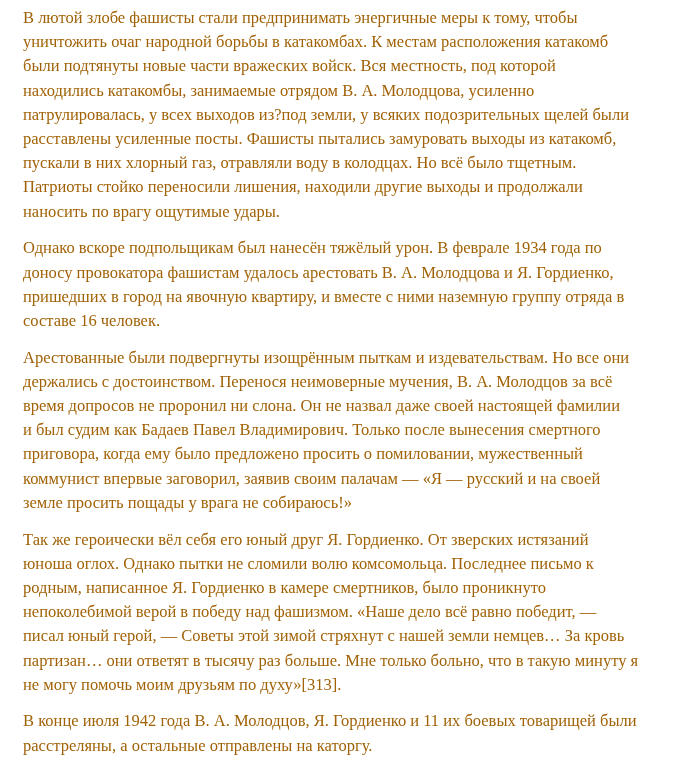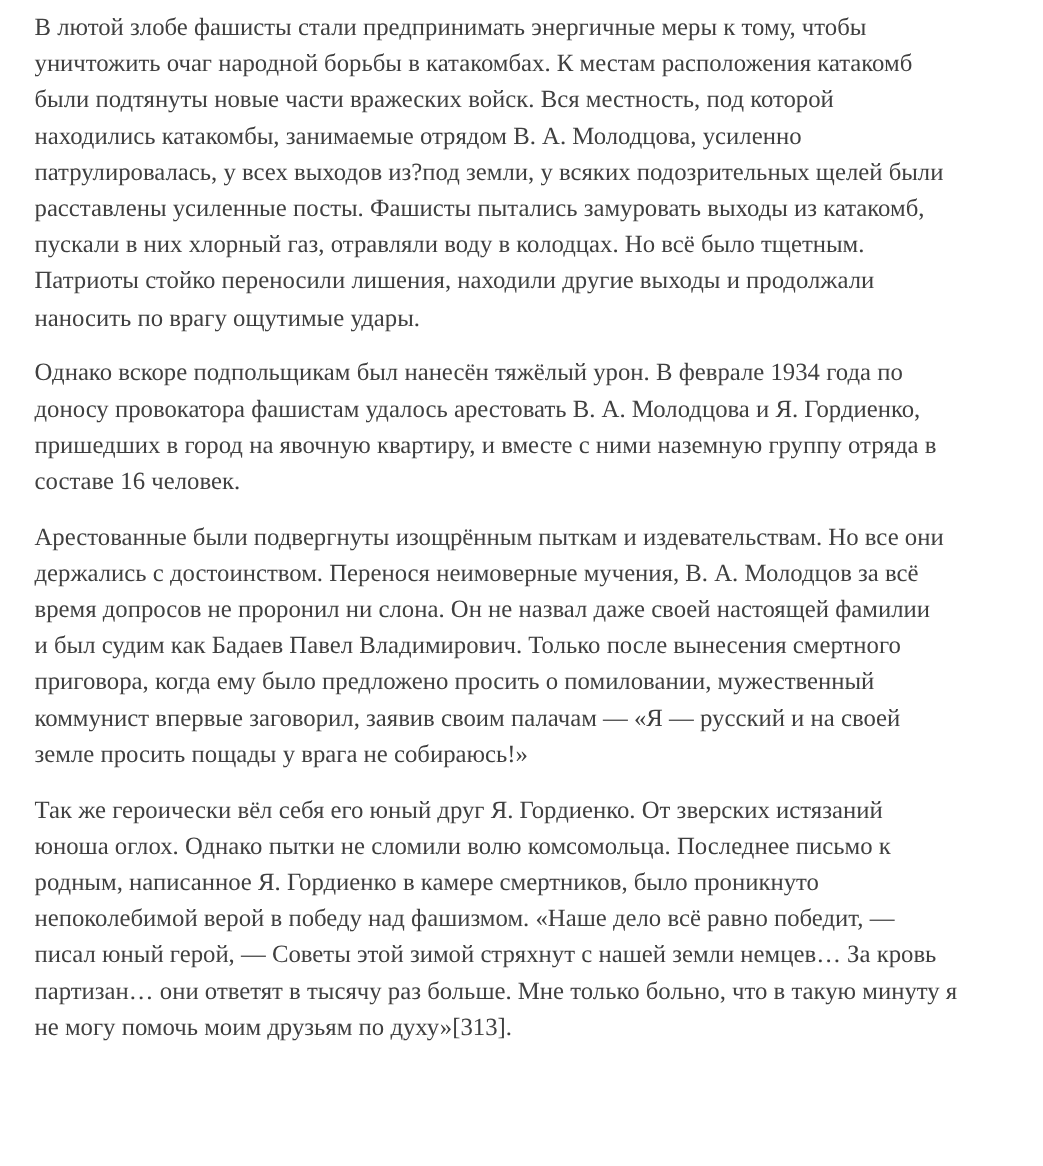--- a/index.html
+++ b/index.html
@@ -12,21 +12,21 @@
     height: 777px;
     box-sizing: border-box;
     padding: 6px 10px 0 23px;
     overflow: hidden;
   }
   .article p {
     margin: 0 0 12.5px 0;
     font-family: "Liberation Serif", "DejaVu Serif", serif;
     font-size: 16.5px;
     line-height: 24.2px;
-    color: #404040;
+    color: #a16207;
     white-space: pre-line;
     text-align: left;
   }
 </style>
 </head>
 <body>
 
 <main class="article">
   <p>В лютой злобе фашисты стали предпринимать энергичные меры к тому, чтобы
 уничтожить очаг народной борьбы в катакомбах. К местам расположения катакомб
@@ -48,13 +48,15 @@
 приговора, когда ему было предложено просить о помиловании, мужественный
 коммунист впервые заговорил, заявив своим палачам — «Я — русский и на своей
 земле просить пощады у врага не собираюсь!»</p>
   <p>Так же героически вёл себя его юный друг Я. Гордиенко. От зверских истязаний
 юноша оглох. Однако пытки не сломили волю комсомольца. Последнее письмо к
 родным, написанное Я. Гордиенко в камере смертников, было проникнуто
 непоколебимой верой в победу над фашизмом. «Наше дело всё равно победит, —
 писал юный герой, — Советы этой зимой стряхнут с нашей земли немцев… За кровь
 партизан… они ответят в тысячу раз больше. Мне только больно, что в такую минуту я
 не могу помочь моим друзьям по духу»[313].</p>
+  <p>В конце июля 1942 года В. А. Молодцов, Я. Гордиенко и 11 их боевых товарищей были
+расстреляны, а остальные отправлены на каторгу.</p>
 </main>
 
 </body></html>

